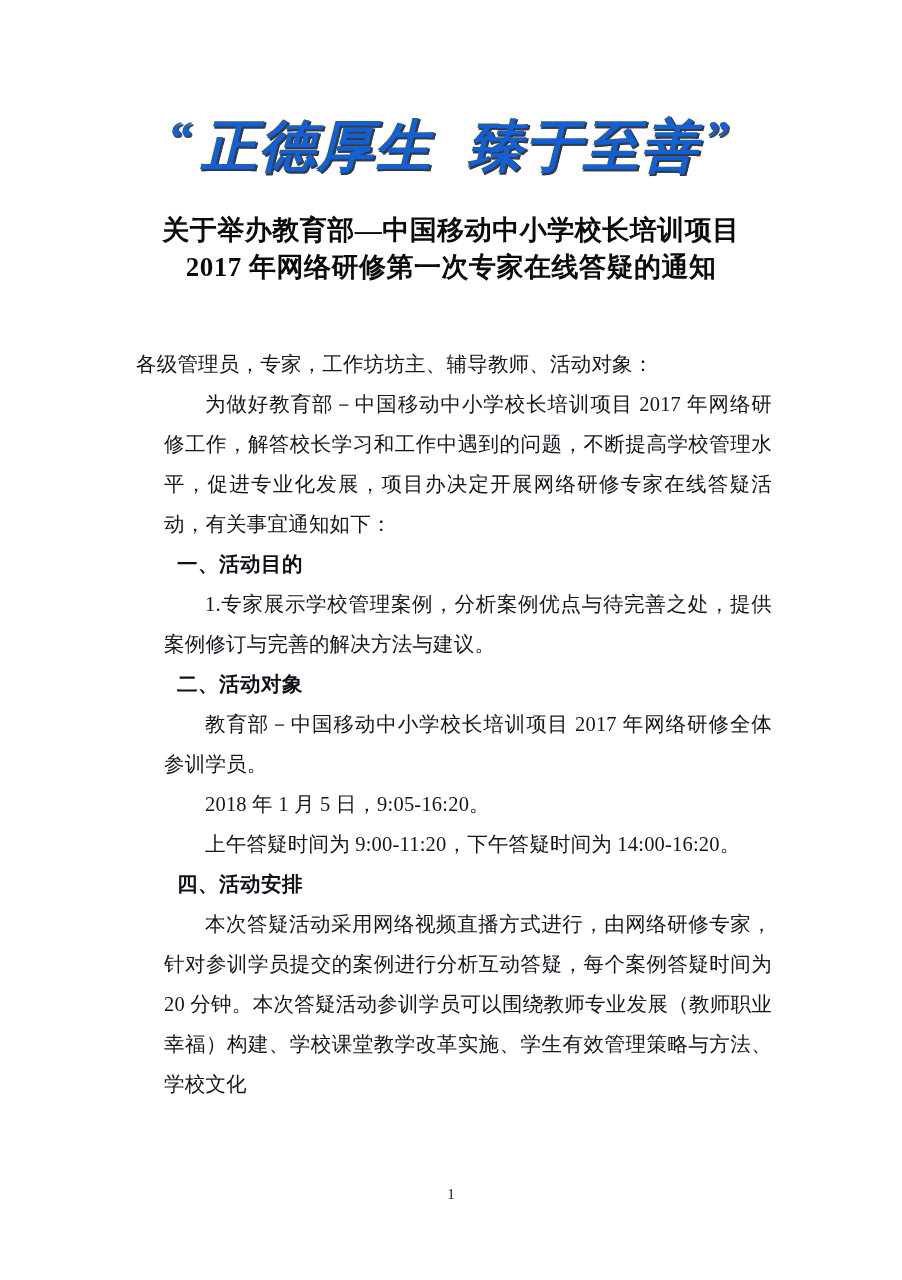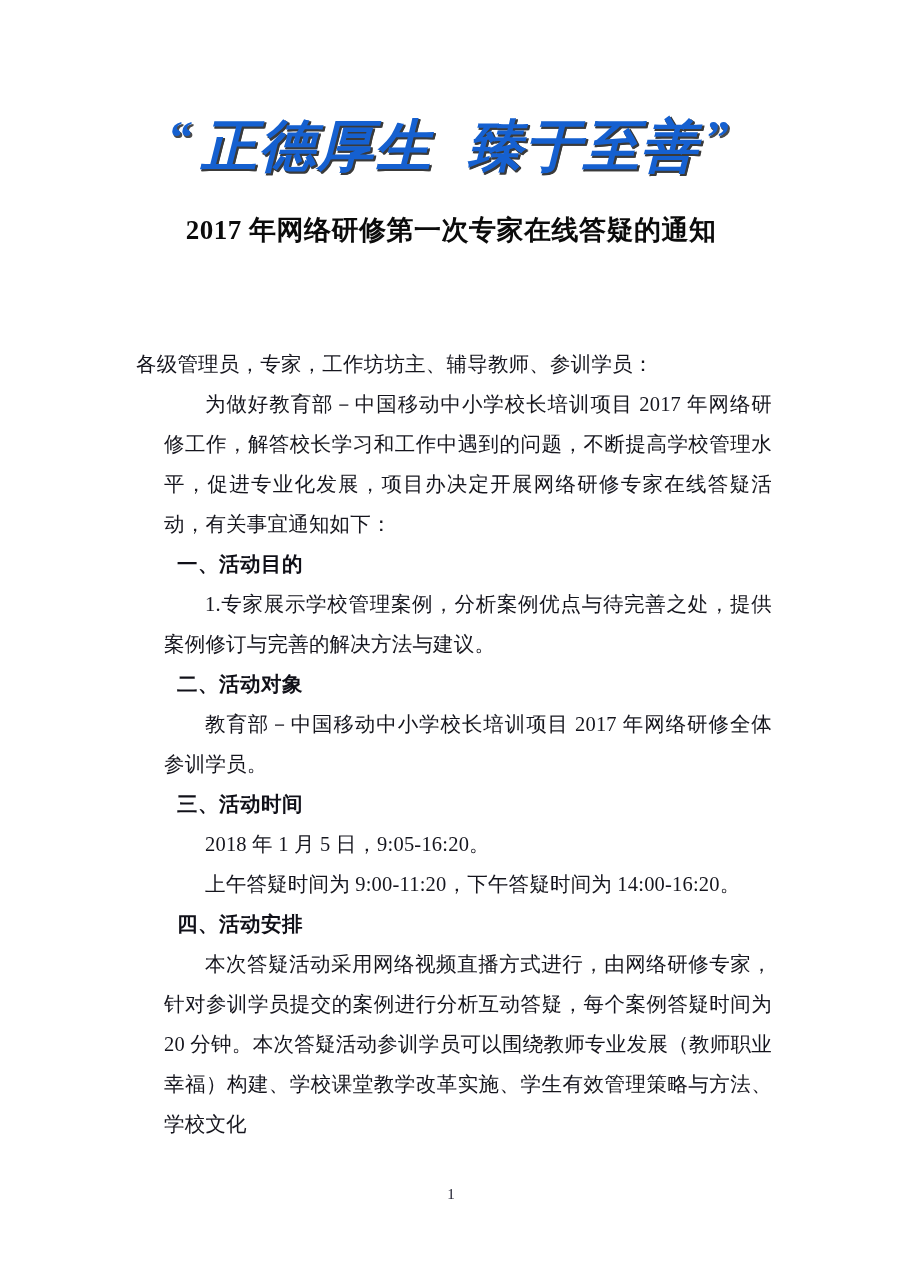--- a/index.html
+++ b/index.html
@@ -136,36 +136,36 @@
     <span class="banner-inner">
       <span class="banner-quote open">“</span>
       <span class="banner-text">正德厚生</span>
       <span class="banner-gap"></span>
       <span class="banner-text">臻于至善</span>
       <span class="banner-quote close">”</span>
     </span>
   </div>
 
   <div class="doc-title">
+    <span class="line">关于举办教育部—中国移动中小学校长培训项目</span>
     <span class="line">2017 年网络研修第一次专家在线答疑的通知</span>
   </div>
 
   <div class="body-area">
 
-    <p class="para noindent">各级管理员，专家，工作坊坊主、辅导教师、参训学员：</p>
+    <p class="para noindent">各级管理员，专家，工作坊坊主、辅导教师、活动对象：</p>
 
     <p class="para indent">为做好教育部－中国移动中小学校长培训项目 2017 年网络研修工作，解答校长学习和工作中遇到的问题，不断提高学校管理水平，促进专业化发展，项目办决定开展网络研修专家在线答疑活动，有关事宜通知如下：</p>
 
     <h2 class="section">一、活动目的</h2>
     <p class="para indent">1.专家展示学校管理案例，分析案例优点与待完善之处，提供案例修订与完善的解决方法与建议。</p>
 
     <h2 class="section">二、活动对象</h2>
     <p class="para indent">教育部－中国移动中小学校长培训项目 2017 年网络研修全体参训学员。</p>
 
-    <h2 class="section">三、活动时间</h2>
     <p class="para indent">2018 年 1 月 5 日，9:05-16:20。</p>
     <p class="para indent">上午答疑时间为 9:00-11:20，下午答疑时间为 14:00-16:20。</p>
 
     <h2 class="section">四、活动安排</h2>
     <p class="para indent">本次答疑活动采用网络视频直播方式进行，由网络研修专家，针对参训学员提交的案例进行分析互动答疑，每个案例答疑时间为 20 分钟。本次答疑活动参训学员可以围绕教师专业发展（教师职业幸福）构建、学校课堂教学改革实施、学生有效管理策略与方法、学校文化</p>
 
   </div>
 
   <div class="page-number">1</div>
 

